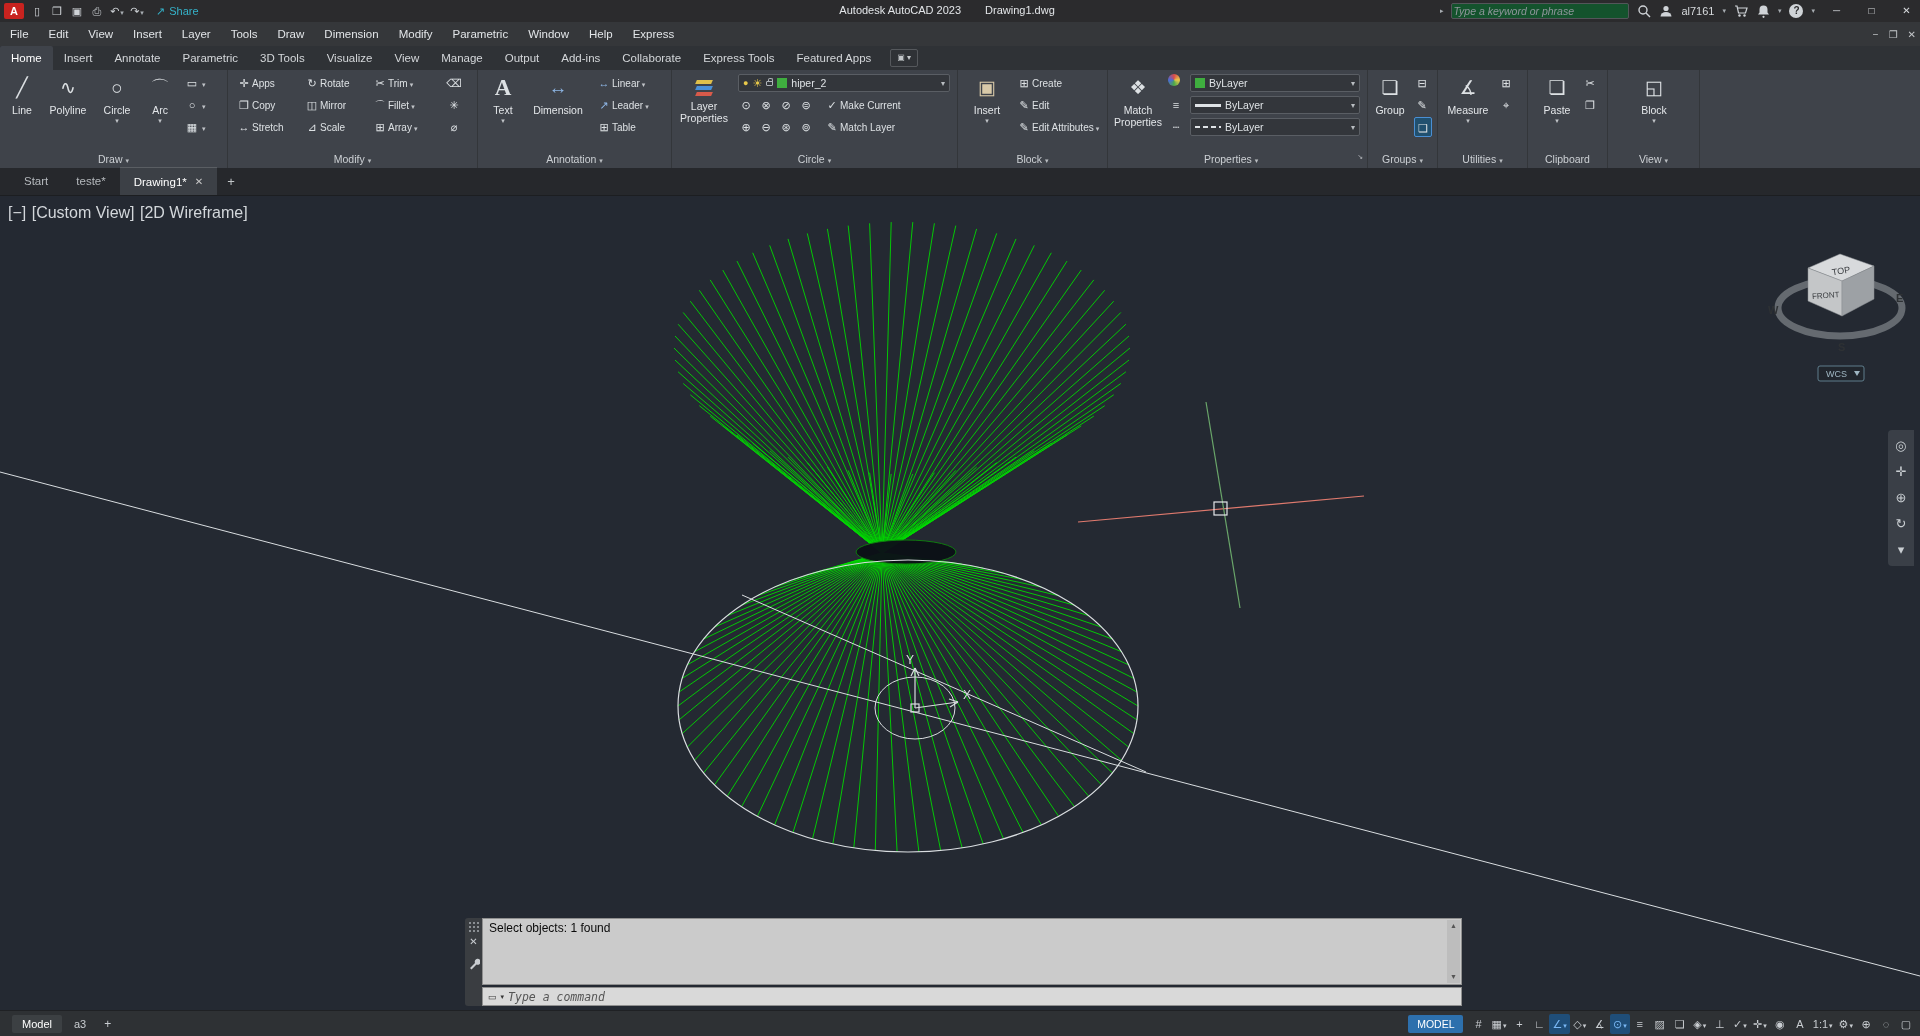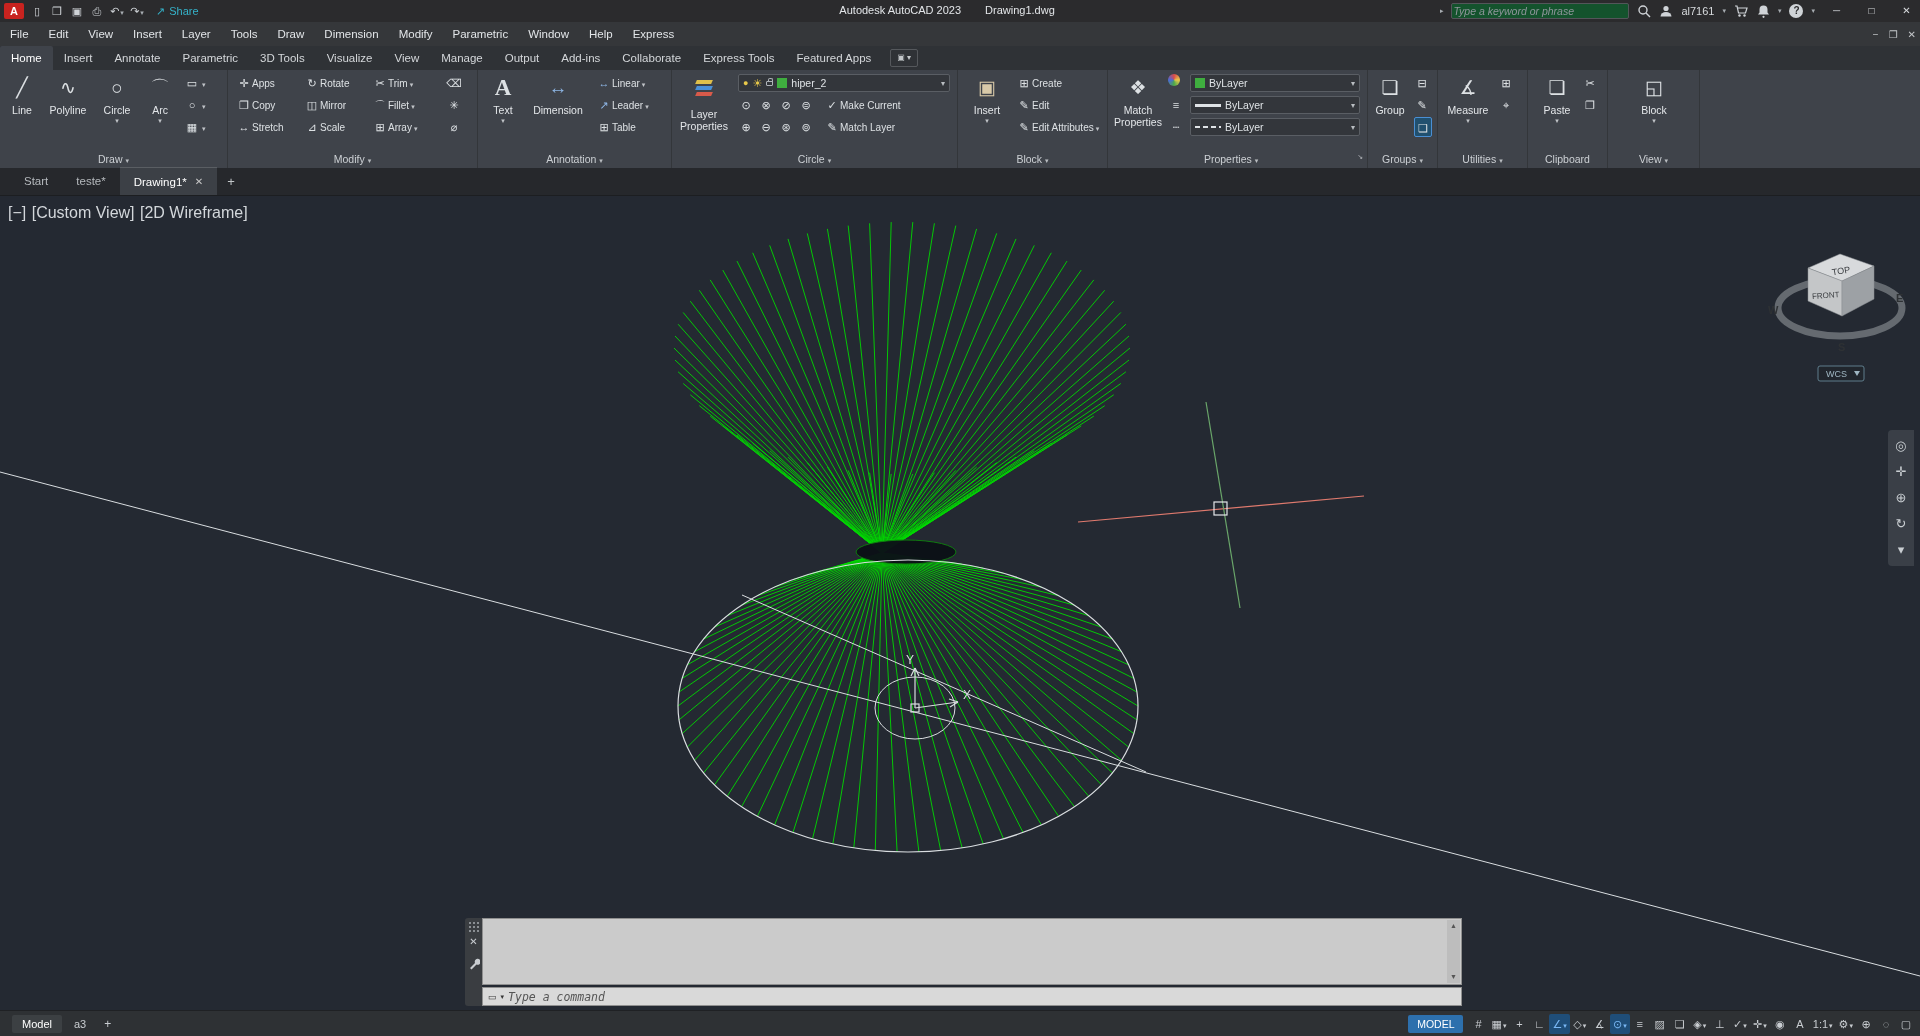--- a/index.html
+++ b/index.html
@@ -252,21 +252,21 @@
       <div class="rlabel"><span>Annotation</span><span class="pldd">▾</span></div>
     </div>
 
     <div class="rpanel" style="left:672px;width:286px">
       <div class="bigbtn" style="left:2px;width:60px">
         <div class="layersic">
             <div style="background:#e0c04a"></div>
             <div style="background:#4a90d8"></div>
             <div style="background:#d85a4a"></div>
           </div>
-        <div class="lb" style="margin-top:12px">Layer Properties</div>
+        <div class="lb" style="margin-top:4px">Layer Properties</div>
       </div>
       <div class="combo" style="left:66px;top:4px;width:212px">
         <span class="bulb">●</span>
         <span class="sun">☀</span>
         <span class="locki"></span>
         <span class="swatch"></span>
         <span>hiper_2</span>
         <span class="dd">▾</span>
       </div>
       <div class="mini" style="left:66px;top:25px"><span class="ic">⊙</span></div>
@@ -575,20 +575,21 @@
 
   <div id="cmdpal">
     <div id="cmdgrip">
       <div class="dots"></div>
       <div class="gx">✕</div>
       <svg width="12" height="12">
           <path d="M2 10 l5 -5 a3 3 0 1 1 1.5 1.5 l-5 5 z" fill="#c9cdd1"></path>
         </svg>
     </div>
     <div id="cmdhist">
+      <div>Select objects: 1 found</div>
       <div id="cmdsbar">
         <div class="sa">▲</div>
         <div class="sa down">▼</div>
       </div>
     </div>
     <div id="cmdinput">
       <span class="cic">▭</span>
       <span class="cdd">▾</span>
       <span class="cph">Type a command</span>
     </div>

